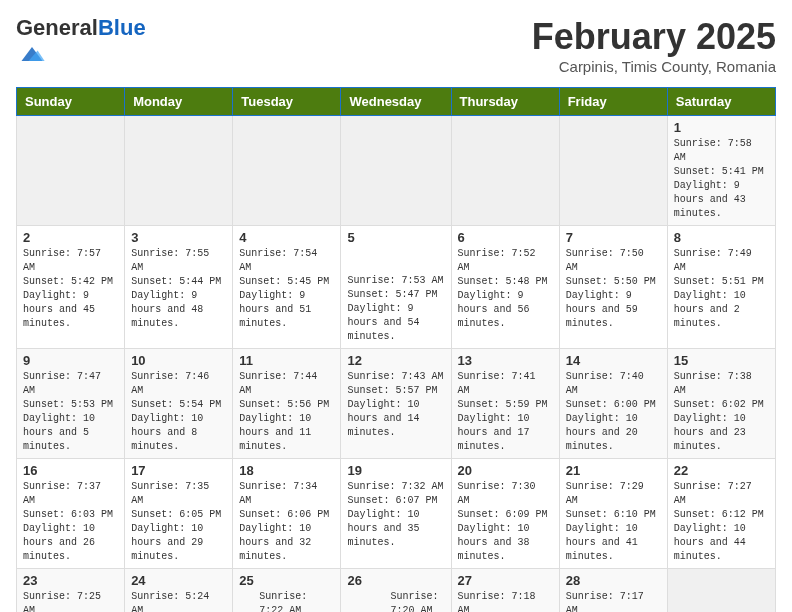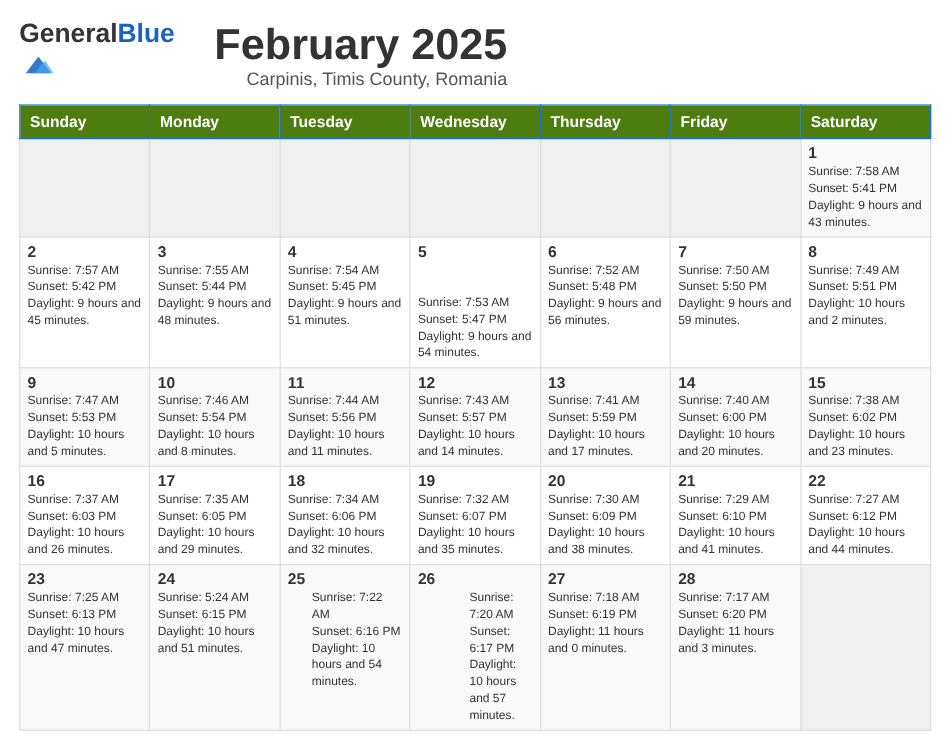--- a/index.html
+++ b/index.html
@@ -5,20 +5,21 @@
     * { box-sizing: border-box; margin: 0; padding: 0; }
     body {
       font-family: Arial, sans-serif;
       background: #fff;
       width: 792px;
       min-height: 612px;
       padding: 16px;
     }
     .header {
       display: flex;
+      justify-content: space-between;
       align-items: flex-start;
       margin-bottom: 12px;
     }
     .logo {
       display: flex;
       align-items: center;
     }
     .logo-text {
       font-size: 22px;
       font-weight: bold;
@@ -76,20 +77,21 @@
     .day-num {
       font-size: 13px;
       font-weight: bold;
       display: block;
       margin-bottom: 2px;
     }
     .day-info {
       font-size: 10px;
       color: #333;
       line-height: 1.4;
+      font-family: Liberation Mono, monospace;
     }
     .empty-cell {
       background: #f0f0f0 !important;
     }
   </style>
 </head>
 <body>
 
 <div class="header">
   <div class="logo">

